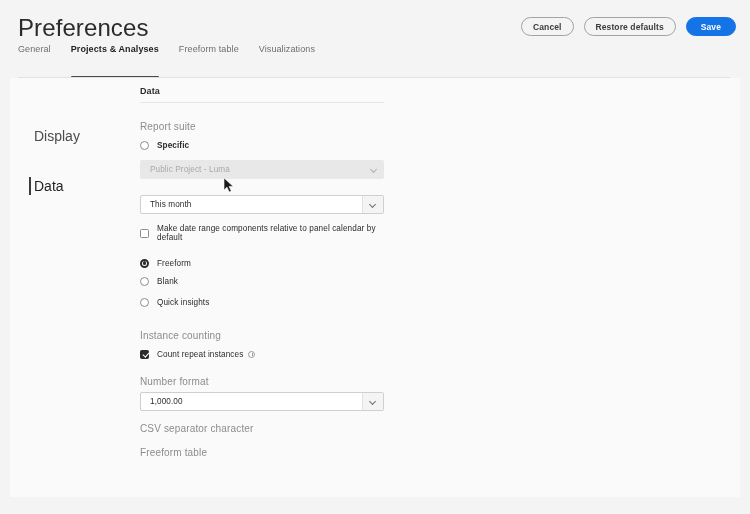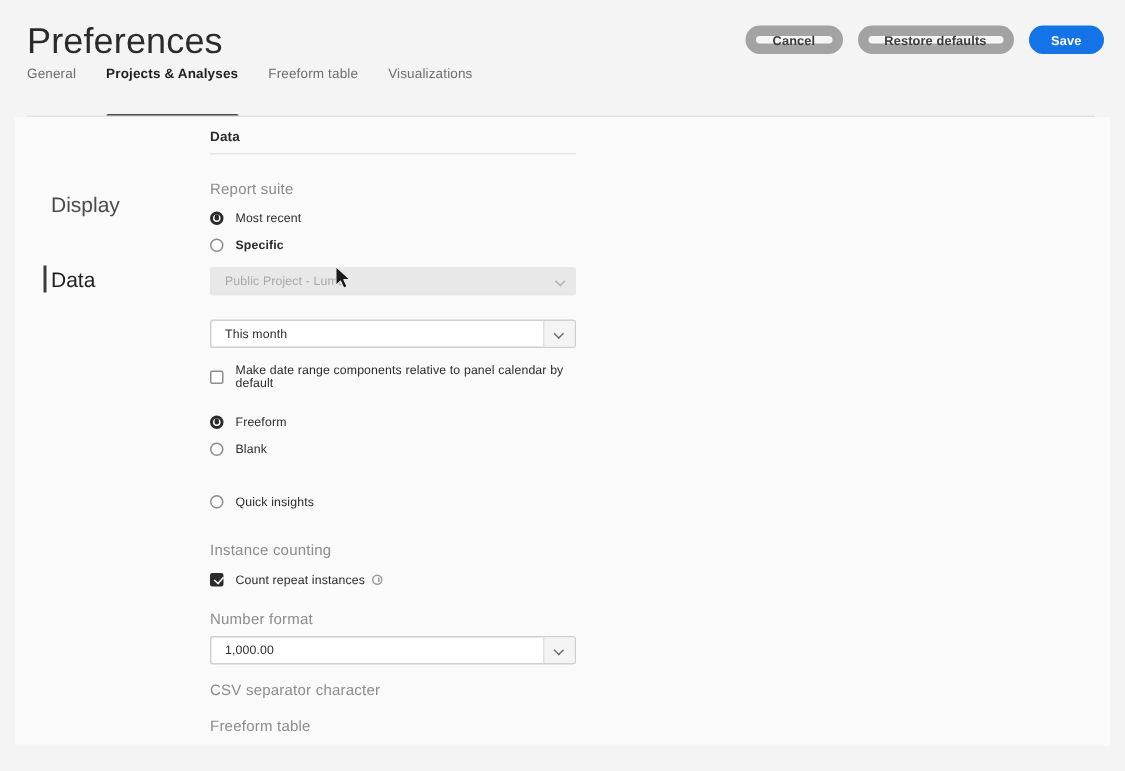--- a/index.html
+++ b/index.html
@@ -44,21 +44,21 @@
     font-size: 8.5px;
     font-weight: 700;
     display: inline-flex;
     align-items: center;
     justify-content: center;
     cursor: pointer;
     white-space: nowrap;
     letter-spacing: .1px;
   }
   .btn-quiet {
-    border: 7px solid #a3a3a3;
+    border: 1px solid #a3a3a3;
     background: transparent;
     color: #3c3c3c;
     padding: 0 11px;
   }
   .btn-cta {
     border: 1px solid #1473e6;
     background: #1473e6;
     color: #ffffff;
     padding: 0 14px;
   }
@@ -330,24 +330,20 @@
     </div>
 
     <div class="form">
 
       <div class="section-head">Data</div>
       <div class="section-rule"></div>
 
       <div class="group" style="margin-top:18px;">
         <div class="field-label">Report suite</div>
 
-        <div class="radio-row">
-          <span class="radio checked"></span>
-          <span class="radio-label">Most recent</span>
-        </div>
 
         <div class="radio-row" style="margin-top:2px;font-weight:bold;">
           <span class="radio"></span>
           <span class="radio-label">Specific</span>
         </div>
 
         <div class="select disabled" style="margin-top:7px;">
           <span class="val">Public Project - Luma</span>
           <span class="chev">
               <span class="chev-glyph"></span>
@@ -374,21 +370,21 @@
       <div class="group" style="margin-top:14px;">
 
         <div class="radio-row">
           <span class="radio checked"></span>
           <span class="radio-label">Freeform</span>
         </div>
         <div class="radio-row" style="margin-top:2px;">
           <span class="radio"></span>
           <span class="radio-label">Blank</span>
         </div>
-        <div class="radio-row" style="margin-top:19px;">
+        <div class="radio-row" style="margin-top:5px;">
           <span class="radio"></span>
           <span class="radio-label">Quick insights</span>
         </div>
       </div>
 
       <div class="group" style="margin-top:20px;">
         <div class="field-label">Instance counting</div>
         <div class="check-row">
           <span class="cbox checked"></span>
           <span class="check-label">Count repeat instances</span>

